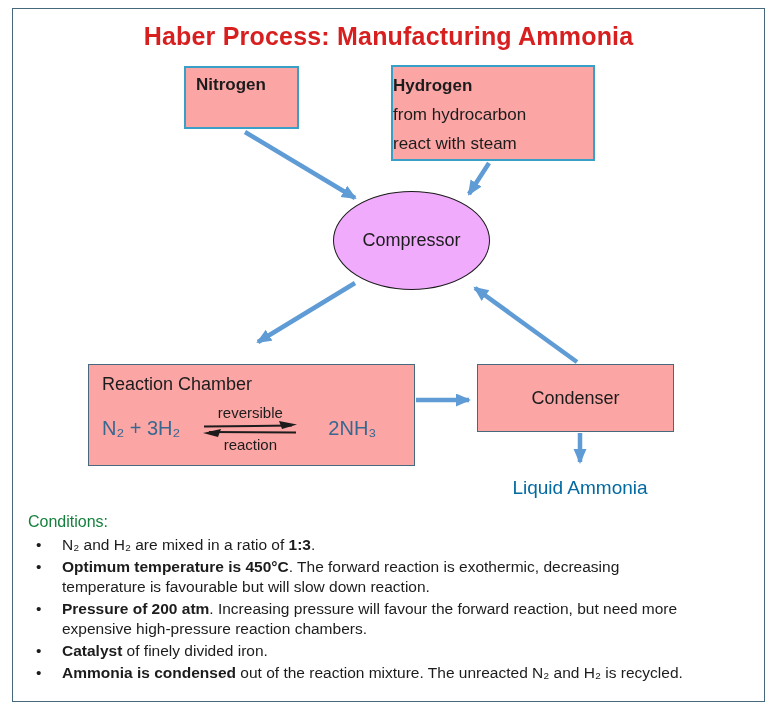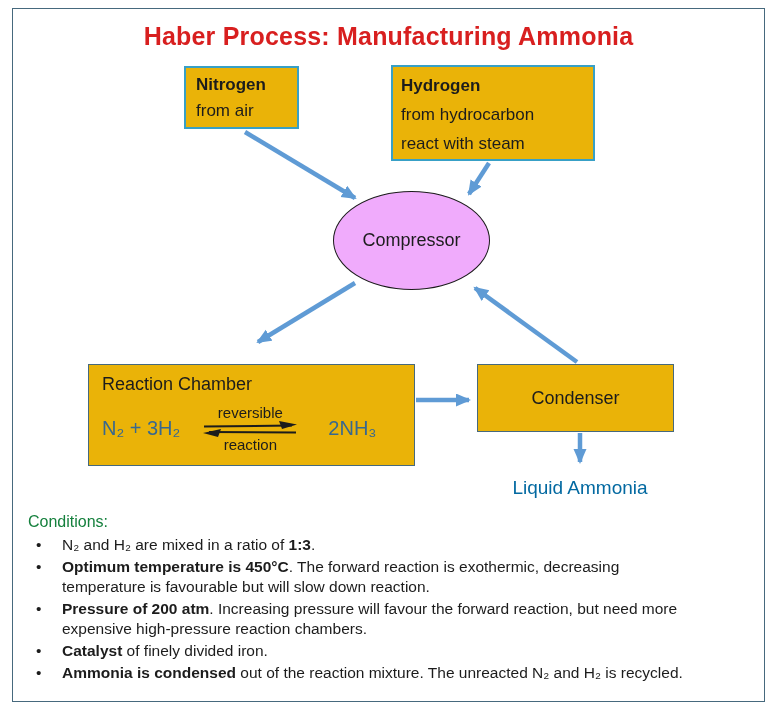--- a/index.html
+++ b/index.html
@@ -9,24 +9,24 @@
   }
   .frame {
     position:absolute; left:12px; top:8px; width:753px; height:694px;
     border:1.5px solid #46697d; box-sizing:border-box;
   }
   .title {
     position:absolute; left:0; top:22px; width:100%; text-align:center;
     font-weight:bold; font-size:25px; color:#d81f1f; letter-spacing:0.2px;
   }
   .arrows { position:absolute; left:0; top:0; pointer-events:none; }
-  .box { position:absolute; box-sizing:border-box; background:#eab308; }
+  .box { position:absolute; box-sizing:border-box; background:#fca5a5; }
   .top-box { border:2px solid #38a0c6; font-size:17px; padding:4px 10px; line-height:26px; }
   .nitrogen { left:184px; top:66px; width:115px; height:63px; }
-  .hydrogen { left:391px; top:65px; width:204px; height:96px; line-height:29px; padding:4px 8px; }
+  .hydrogen { left:391px; top:65px; width:204px; height:96px; line-height:29px; padding:4px 0; }
   .box-title { font-weight:bold; }
   .ellipse {
     position:absolute; left:333px; top:191px; width:157px; height:99px;
     border:1.6px solid #1c1c1c; border-radius:50%; background:#f0abfc;
     display:flex; align-items:center; justify-content:center; font-size:18px;
     box-sizing:border-box;
   }
   .chamber { left:88px; top:364px; width:327px; height:102px; border:1.6px solid #46697d; }
   .chamber-title { font-size:18px; padding:9px 0 0 13px; }
   .equation { position:absolute; left:13px; top:40px; display:flex; align-items:center; }
@@ -65,21 +65,20 @@
     <line x1="245" y1="132" x2="355" y2="198" stroke="#5f9bd5" stroke-width="4.5" marker-end="url(#ah)"></line>
     <line x1="489" y1="163" x2="469" y2="194" stroke="#5f9bd5" stroke-width="4.5" marker-end="url(#ah)"></line>
     <line x1="355" y1="283" x2="258" y2="342" stroke="#5f9bd5" stroke-width="4.5" marker-end="url(#ah)"></line>
     <line x1="577" y1="362" x2="475" y2="288" stroke="#5f9bd5" stroke-width="4.5" marker-end="url(#ah)"></line>
     <line x1="416" y1="400" x2="469" y2="400" stroke="#5f9bd5" stroke-width="4.5" marker-end="url(#ah)"></line>
     <line x1="580" y1="433" x2="580" y2="462" stroke="#5f9bd5" stroke-width="4.5" marker-end="url(#ah)"></line>
   </svg>
 
   <div class="box top-box nitrogen">
     <div class="box-title">Nitrogen</div>
-    <div>from air</div>
   </div>
 
   <div class="box top-box hydrogen">
     <div class="box-title">Hydrogen</div>
     <div>from hydrocarbon</div>
     <div>react with steam</div>
   </div>
 
   <div class="ellipse">
     <span>Compressor</span>

